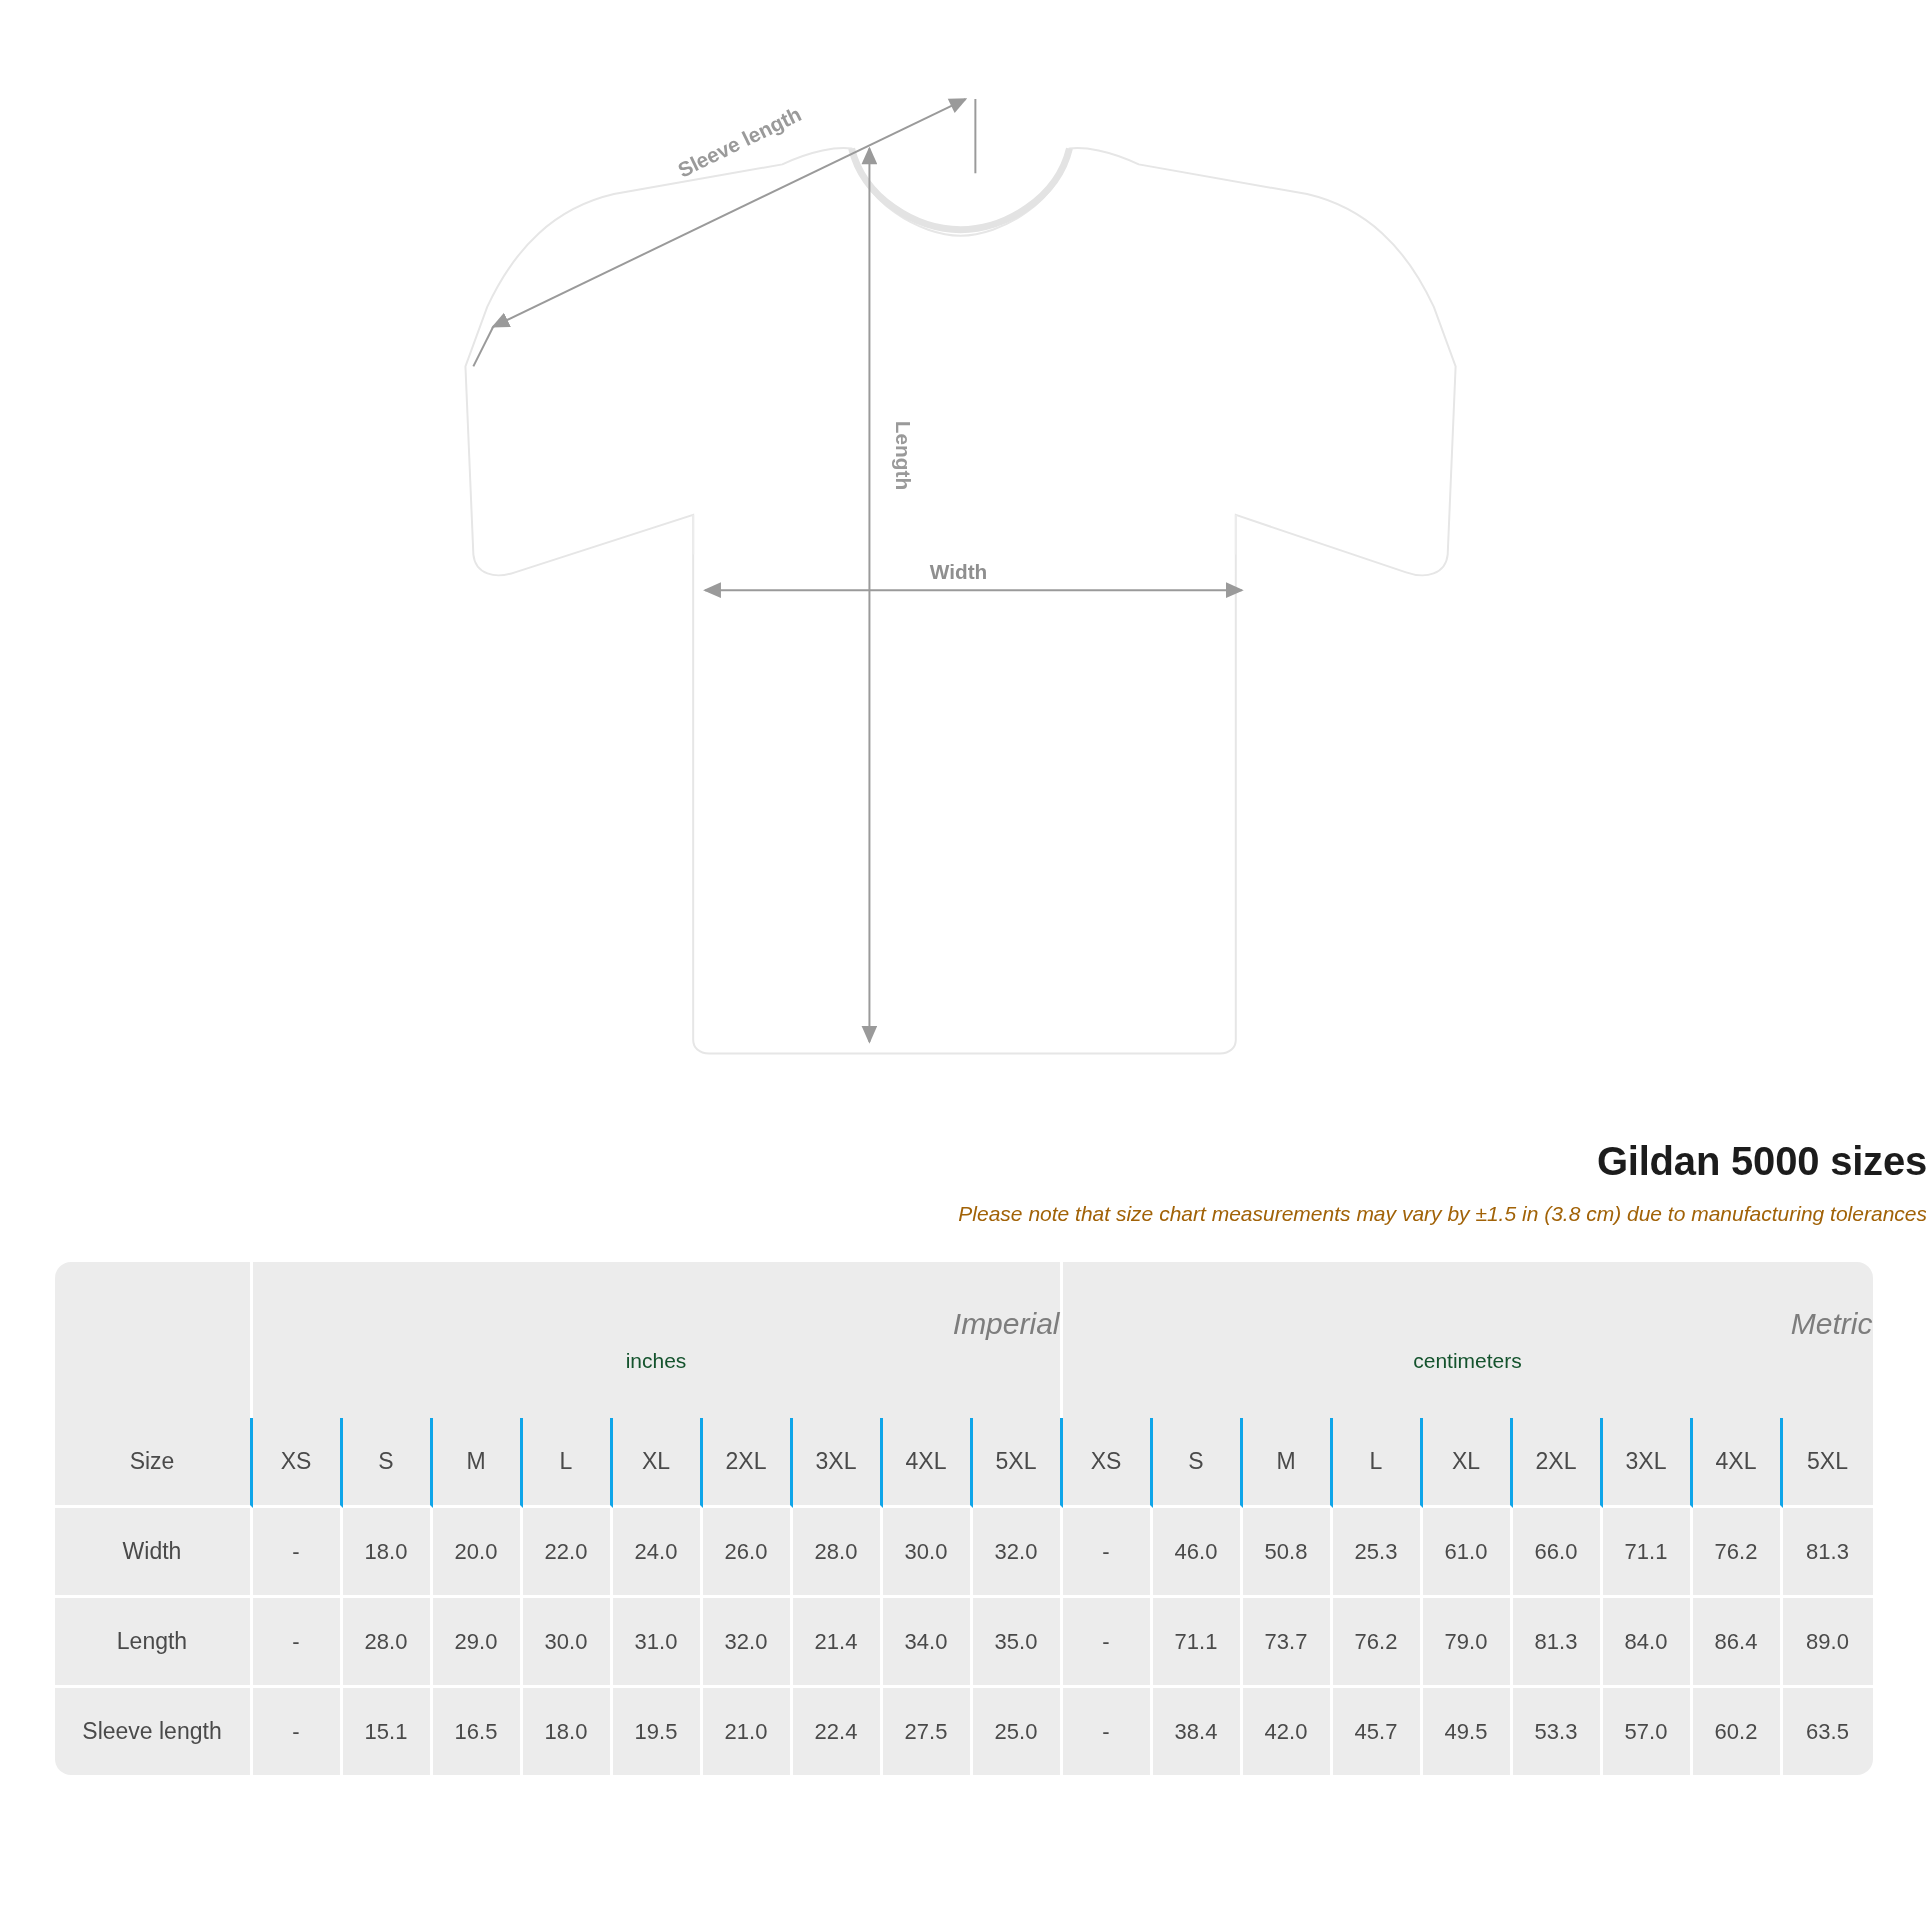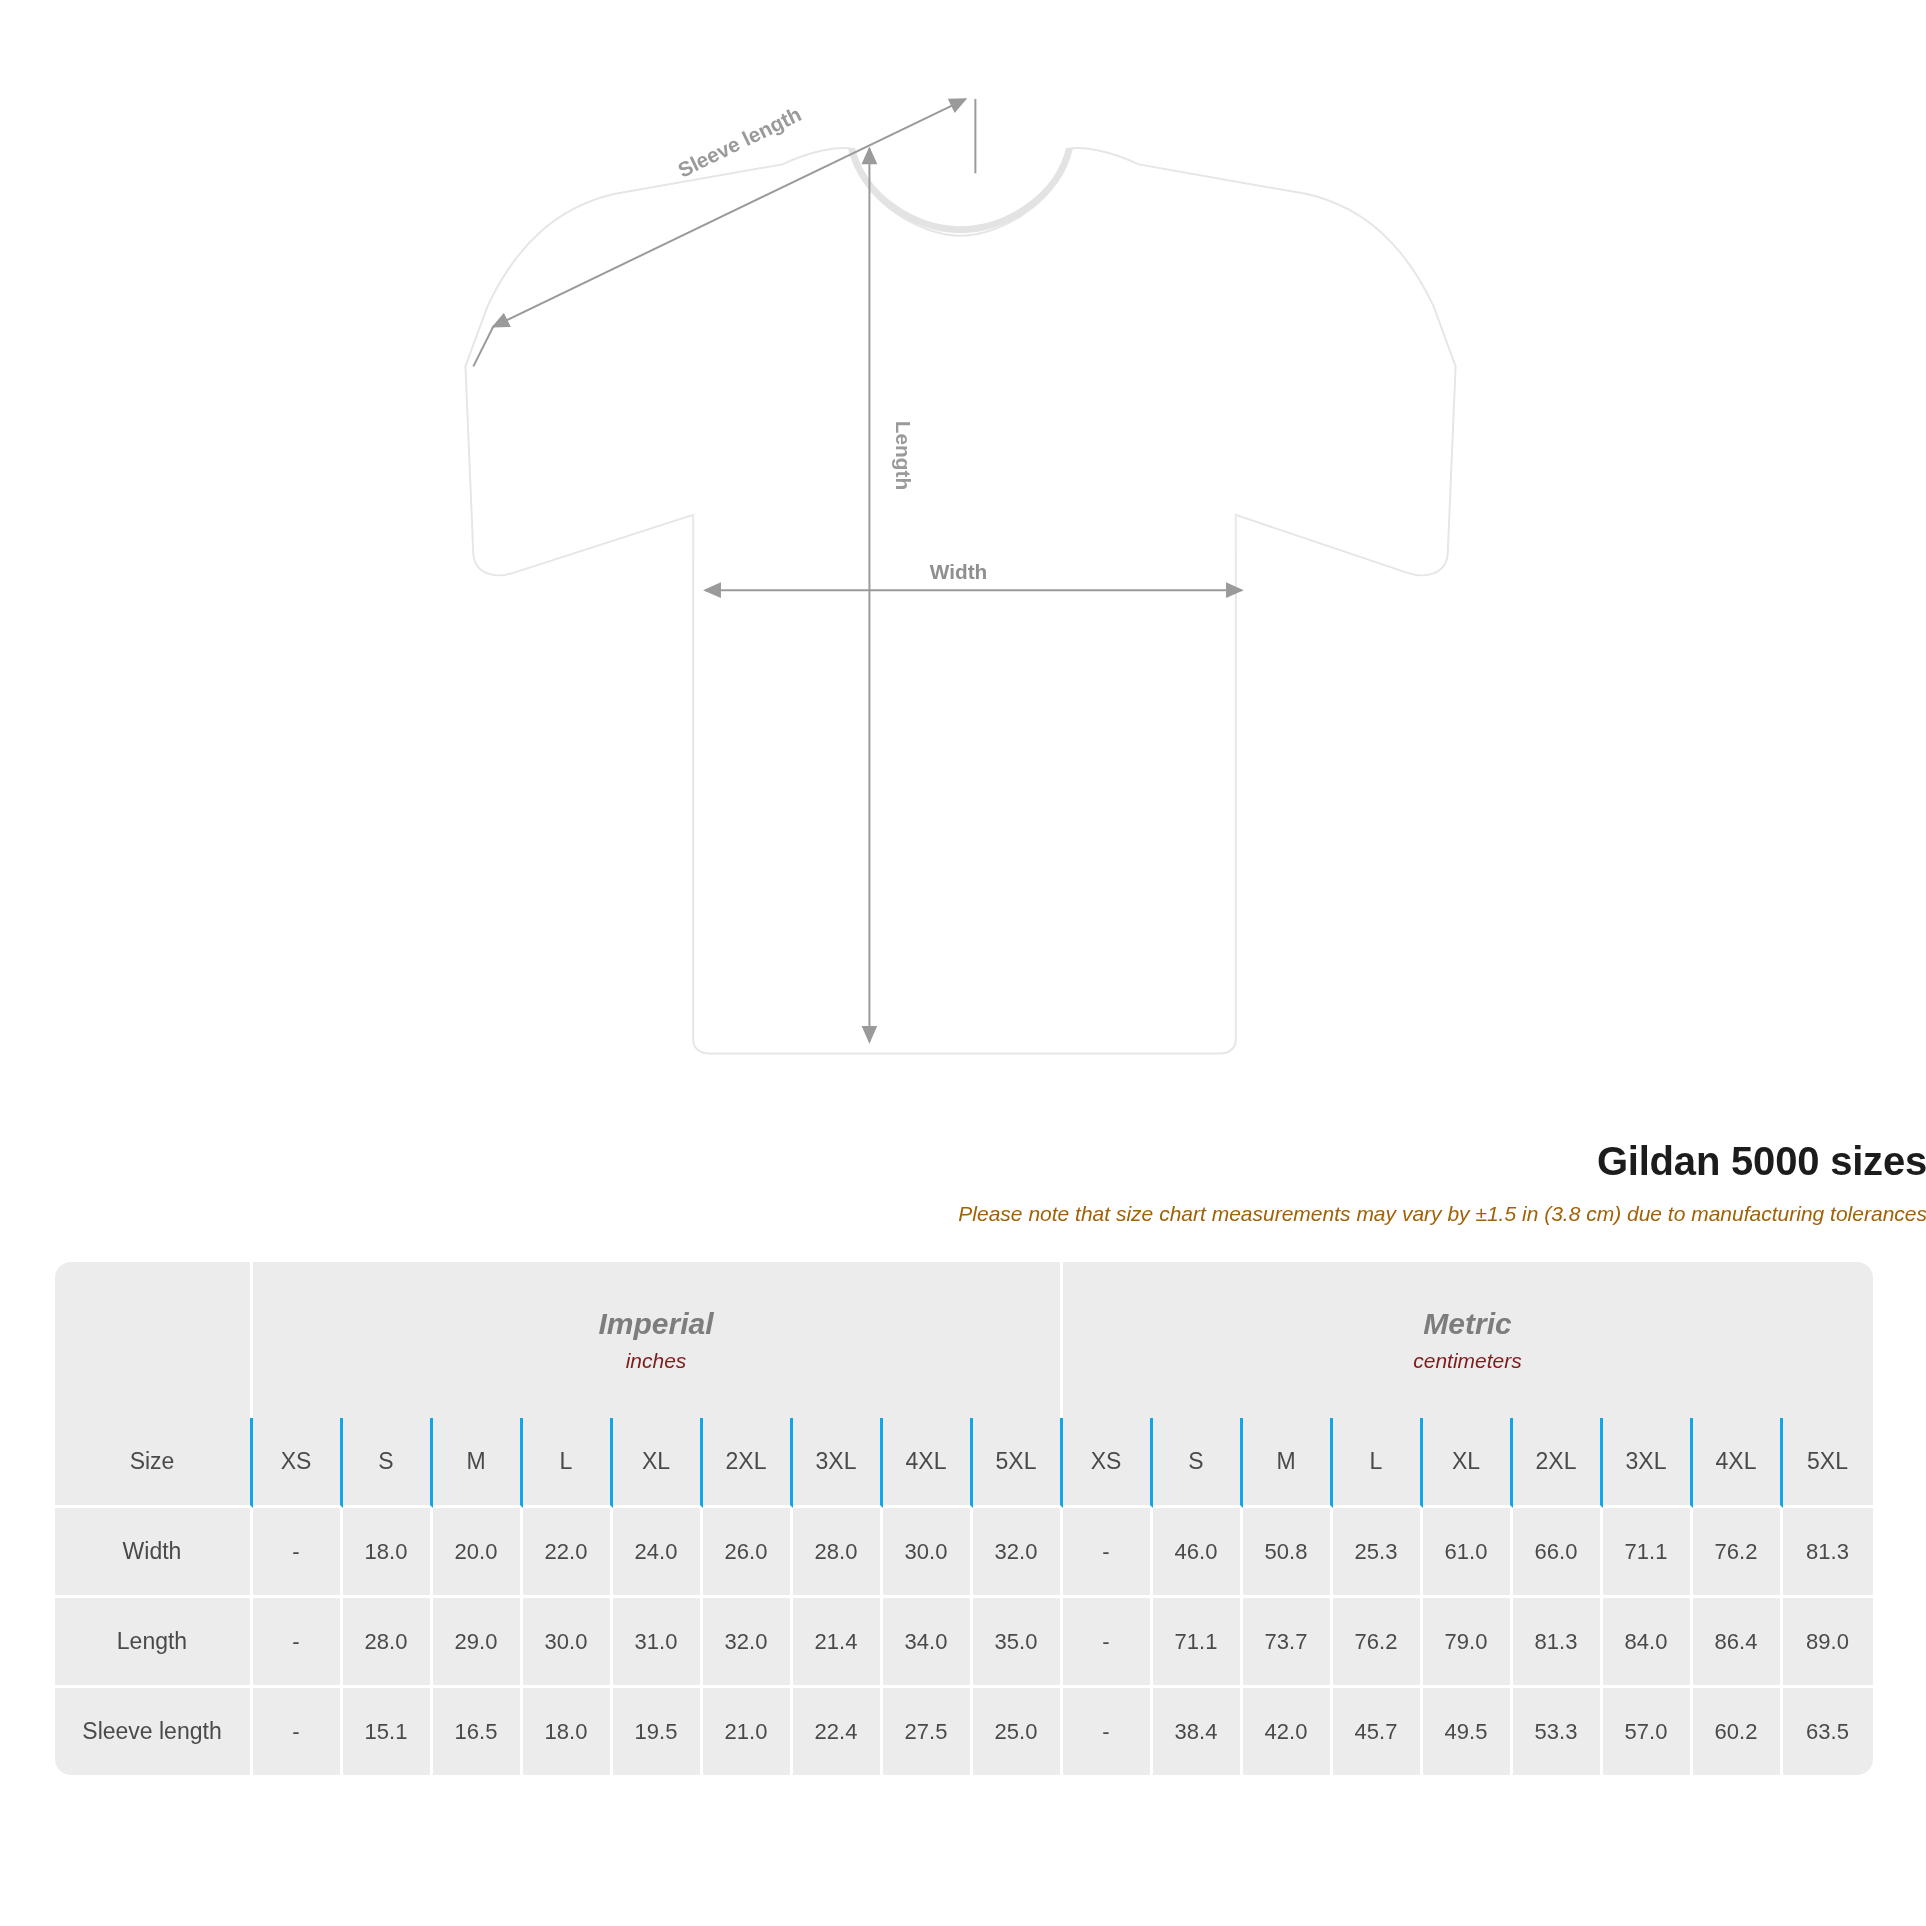--- a/index.html
+++ b/index.html
@@ -73,27 +73,27 @@
     font-weight: normal;
     color: #4a4a4a;
   }
   .unit-head {
     height: 156px !important;
     background: #ececec;
   }
   .unit-name {
     font-size: 30px;
     font-style: italic;
-    font-weight: bold;
+    font-weight: normal;
     color: #7d7d7d;
+    text-align: right;
   }
   .unit-sub {
     font-size: 21px;
-    font-style: italic;
-    color: #7f1d1d;
+    color: #14532d;
     margin-top: 8px;
   }
   .rowlabel {
     font-weight: bold;
     color: #3a3a3a;
     font-size: 23px;
   }
   .sizehead {
     font-weight: bold;
     color: #3a3a3a;

